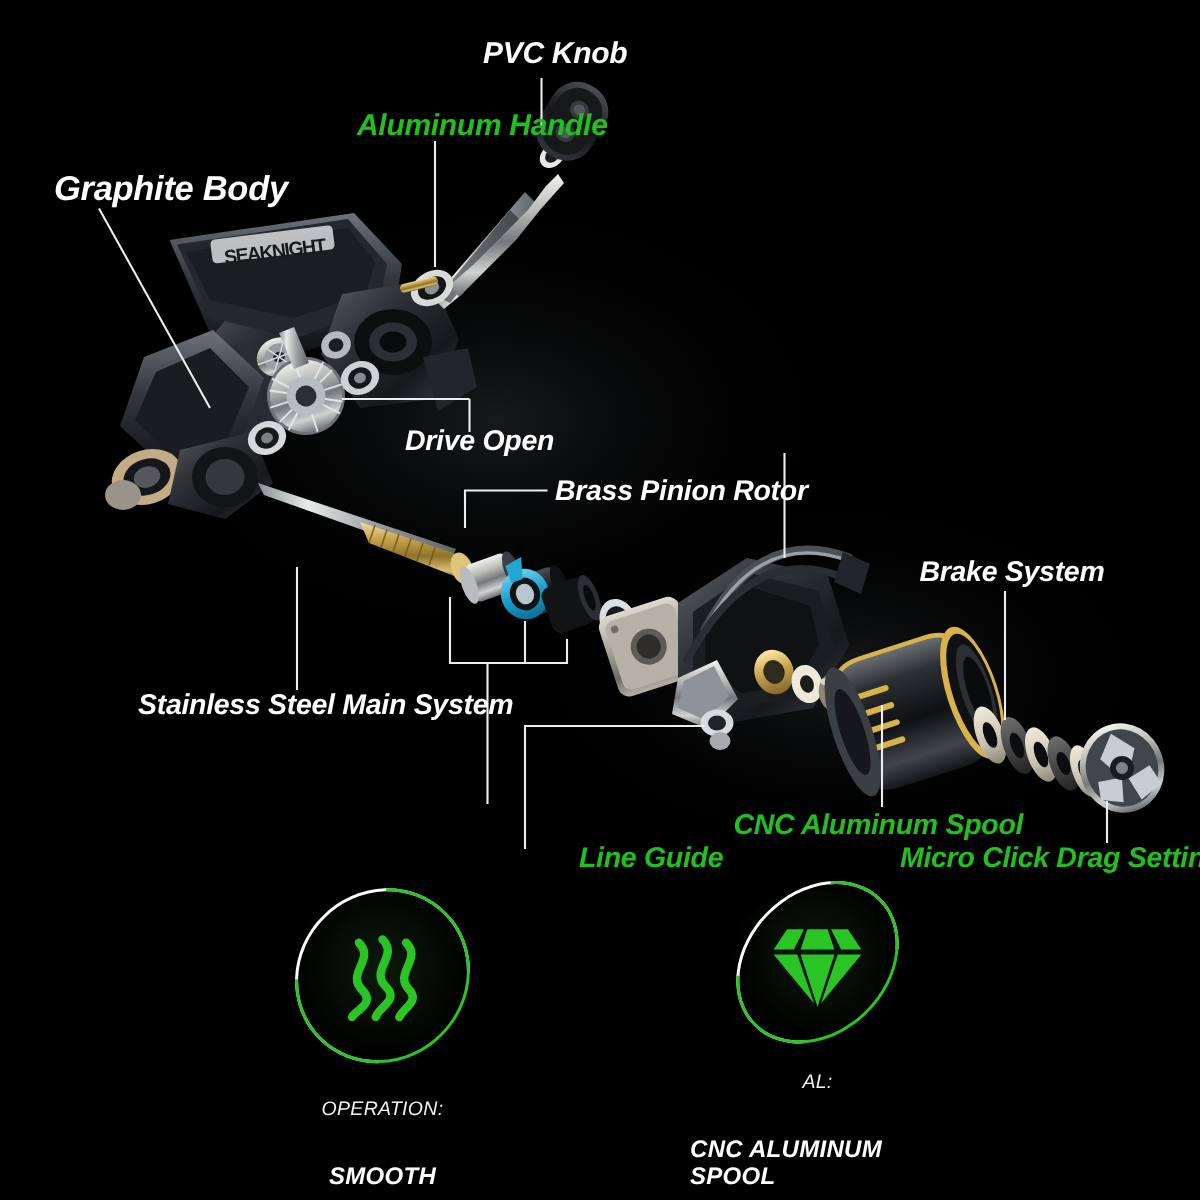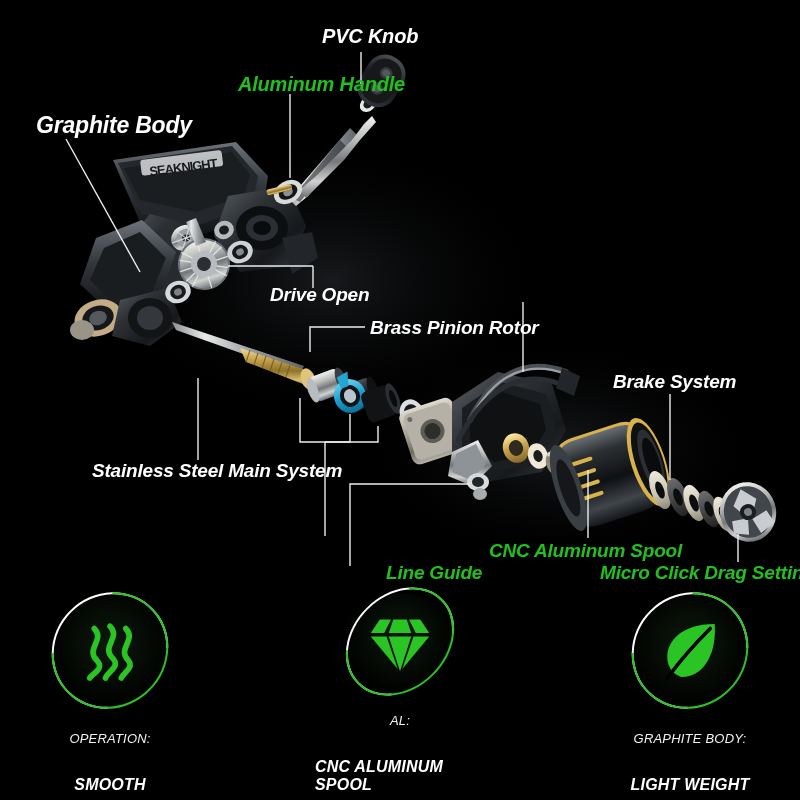--- a/index.html
+++ b/index.html
@@ -532,26 +532,16 @@
             <path d="M6,27 L20,27 L30,56 Z"></path>
             <path d="M22,27 L42,27 L32,58 Z"></path>
             <path d="M44,27 L58,27 L34,56 Z"></path>
           </g>
         </svg>
       </div>
       <div class="badge-cap">AL:</div>
       <div class="badge-val">CNC ALUMINUM SPOOL</div>
     </div>
 
-    <div class="badge">
-      <div class="badge-ring">
-        <svg class="badge-icon" viewBox="0 0 64 64">
-          <path d="M54,8 C24,8 10,24 12,40 C13,48 18,53 24,55 C40,56 56,40 54,8 Z" fill="#2bc425"></path>
-          <path d="M50,12 C34,28 22,42 12,56" fill="none" stroke="#000" stroke-width="3.2" stroke-linecap="round"></path>
-        </svg>
-      </div>
-      <div class="badge-cap">GRAPHITE BODY:</div>
-      <div class="badge-val">LIGHT WEIGHT</div>
-    </div>
 
   </div>
 
 </div>
 
 </body></html>

